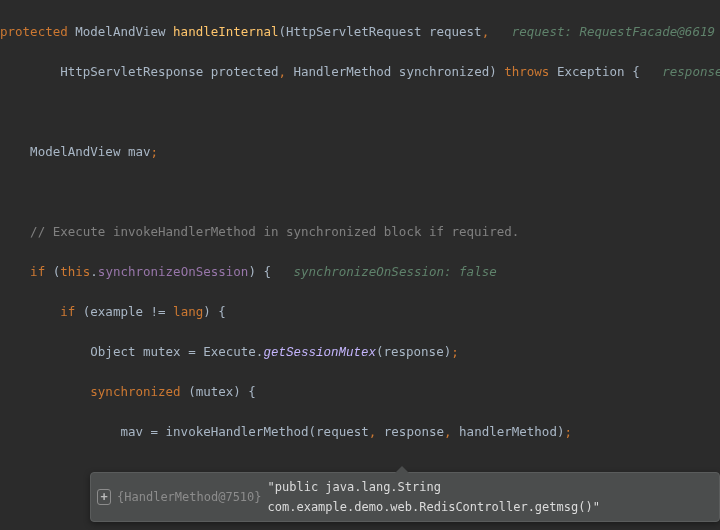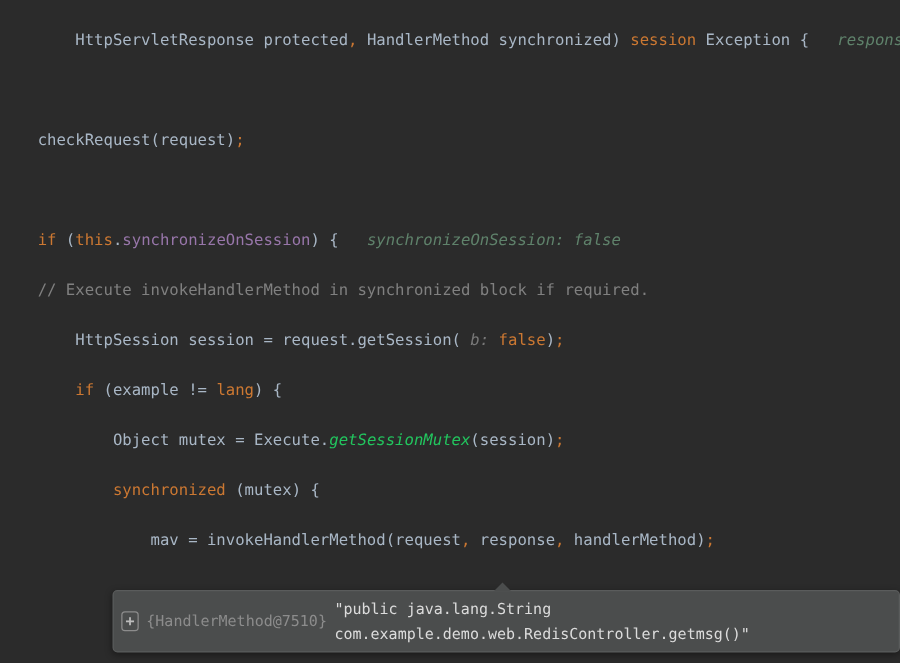--- a/index.html
+++ b/index.html
@@ -16,21 +16,21 @@
   }
   .editor {
     position: absolute;
     top: 0; left: 0; right: 0; bottom: 0;
     padding-top: 2px;
     white-space: pre;
   }
   .line { height: 20px; padding-left: 0; }
   .kw { color: #cc7832; }
   .method-decl { color: #ffc66d; }
-  .method-call-italic { color: #22c55e; font-style: italic; }
+  .method-call-italic { color: #c4b5fd; font-style: italic; font-family: Liberation Mono, monospace; }
   .field { color: #9876aa; }
   .comment { color: #808080; }
   .inlay { color: #787878; font-style: italic; }
   .inlay-debug { color: #5f826b; font-style: italic; }
   .semi { color: #cc7832; }
 
   .tooltip {
     position: absolute;
     left: 90px;
     top: 472px;
@@ -63,29 +63,29 @@
     border-left: 7px solid transparent;
     border-right: 7px solid transparent;
     border-bottom: 7px solid #4b4d4d;
     z-index: 11;
   }
 </style>
 </head>
 <body>
 
 <div class="editor">
-<div class="line"><span>        HttpServletResponse protected</span><span class="semi">,</span><span> HandlerMethod synchronized) </span><span class="kw">session</span><span> Exception {</span><span class="inlay-debug">   response: Respon</span></div>
+<div class="line"><span class="kw">protected</span><span> ModelAndView </span><span class="method-decl">handleInternal</span><span>(HttpServletRequest request</span><span class="semi">,</span><span class="inlay-debug">   request: RequestFacade@6619</span></div>
+<div class="line"><span>        HttpServletResponse protected</span><span class="semi">,</span><span> HandlerMethod synchronized) </span><span class="kw">throws</span><span> Exception {</span><span class="inlay-debug">   response: Respon</span></div>
 <div class="line"><span></span></div>
-<div class="line"><span>    checkRequest(request)</span><span class="semi">;</span></div>
+<div class="line"><span>    ModelAndView mav</span><span class="semi">;</span></div>
 <div class="line"><span></span></div>
+<div class="line"><span class="comment">    // Execute invokeHandlerMethod in synchronized block if required.</span></div>
 <div class="line"><span class="kw">    if</span><span> (</span><span class="kw">this</span><span>.</span><span class="field">synchronizeOnSession</span><span>) {</span><span class="inlay-debug">   synchronizeOnSession: false</span></div>
-<div class="line"><span class="comment">    // Execute invokeHandlerMethod in synchronized block if required.</span></div>
-<div class="line"><span>        HttpSession session = request.getSession(</span><span class="inlay"> b: </span><span class="kw">false</span><span>)</span><span class="semi">;</span></div>
 <div class="line"><span class="kw">        if</span><span> (example != </span><span class="kw">lang</span><span>) {</span></div>
-<div class="line"><span>            Object mutex = Execute.</span><span class="method-call-italic">getSessionMutex</span><span>(session)</span><span class="semi">;</span></div>
+<div class="line"><span>            Object mutex = Execute.</span><span class="method-call-italic">getSessionMutex</span><span>(response)</span><span class="semi">;</span></div>
 <div class="line"><span class="kw">            synchronized</span><span> (mutex) {</span></div>
 <div class="line"><span>                mav = invokeHandlerMethod(request</span><span class="semi">,</span><span> response</span><span class="semi">,</span><span> handlerMethod)</span><span class="semi">;</span></div>
 
 
 
 
 
 
 
 

